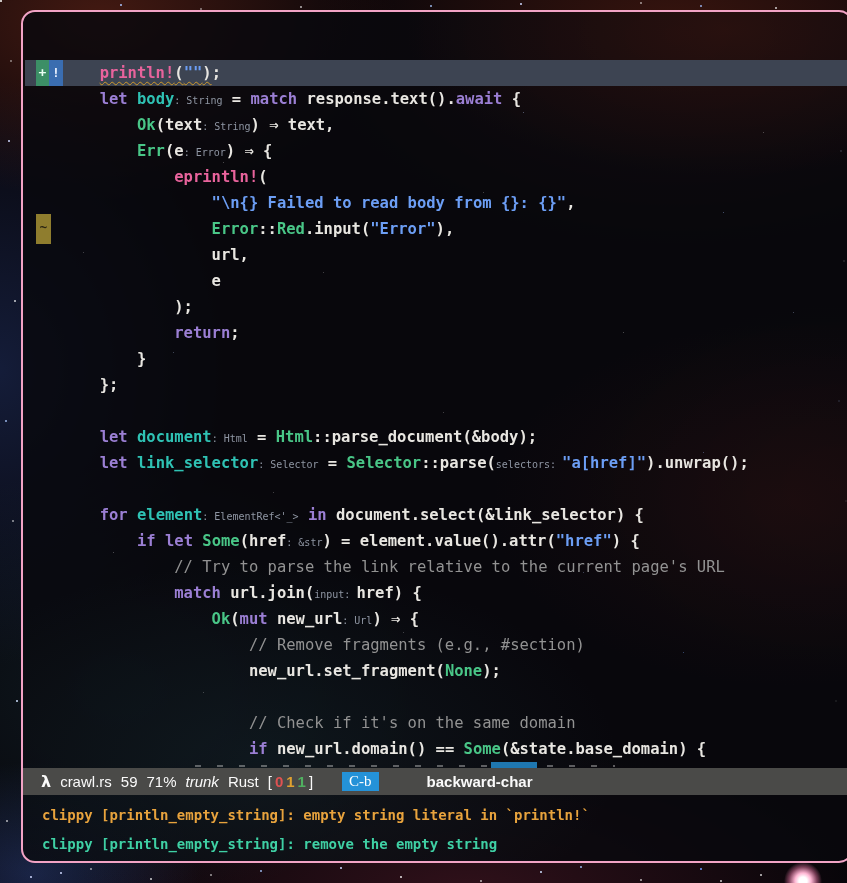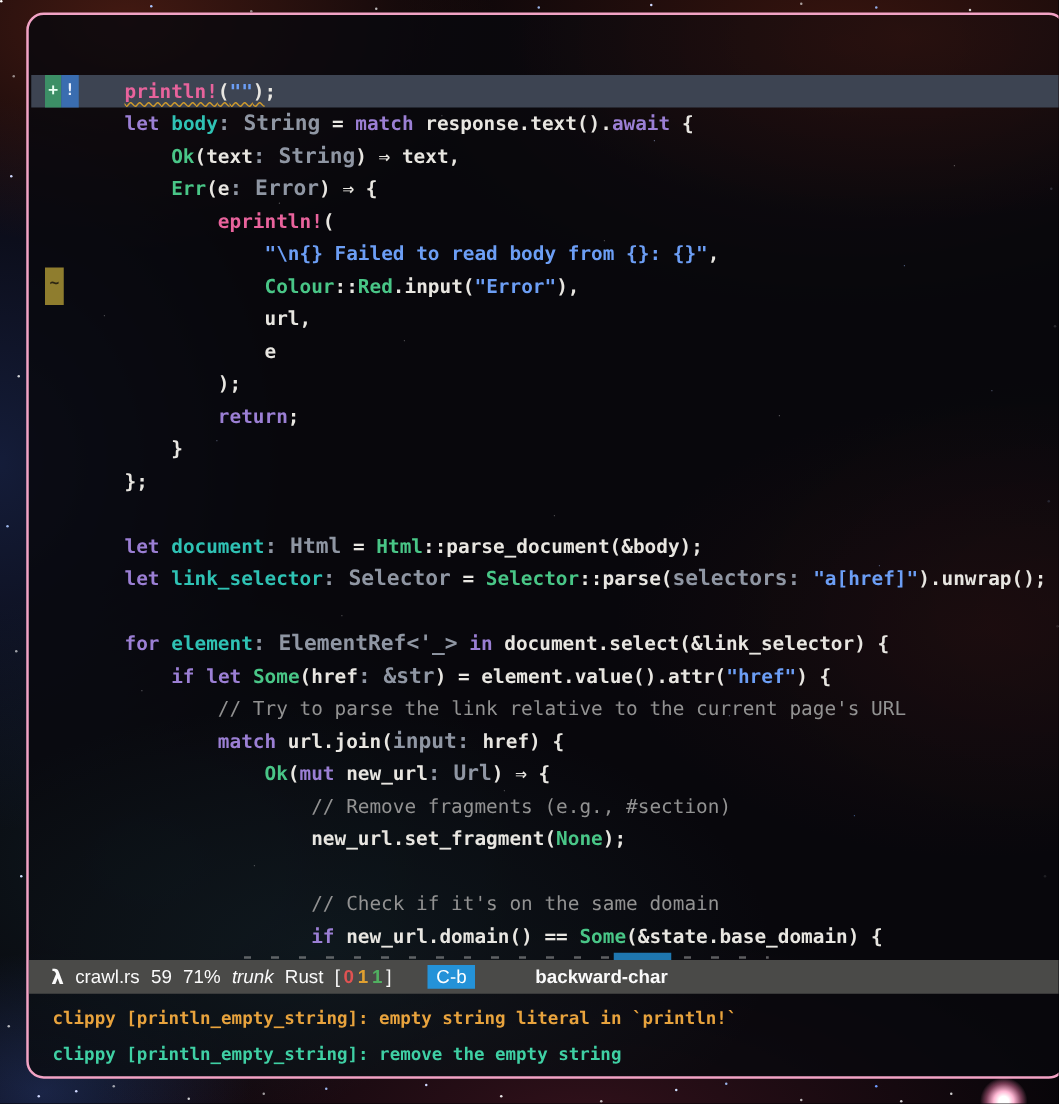--- a/index.html
+++ b/index.html
@@ -45,21 +45,21 @@
       380px 620px rgba(255,255,255,.3),660px 640px rgba(120,170,255,.5),180px 680px rgba(255,255,255,.3),
       740px 120px rgba(255,255,255,.35),770px 300px rgba(190,210,255,.4),60px 240px rgba(255,255,255,.3),
       330px 80px rgba(255,255,255,.3),460px 180px rgba(255,255,255,.3);}
   
   .code{position:absolute;left:2px;top:48px;right:0;font-size:15.5px;font-weight:bold;color:#e8e6e1;}
   .line{height:26px;line-height:26px;white-space:pre;}
   .line.current{background:#3d4452;}
   .tok{vertical-align:baseline;}
   .kw{color:#9b7fd4}.macro{color:#e8639c}.var{color:#2fc2b4}.type{color:#49c687}
   .str{color:#6c9ef5}.txt{color:#e8e6e1}
-  .hint{color:#8f96a3;font-size:17px;font-weight:bold}
+  .hint{color:#8f96a3;font-size:10px;font-weight:normal}
   .com{color:#929292;font-weight:normal}
   .u{text-decoration:underline;text-decoration-style:wavy;text-decoration-color:#cf9a2c;text-decoration-thickness:1px;text-underline-offset:3px;text-align:center;}
   
   .fringe{position:absolute;width:13px;height:26px;line-height:26px;text-align:center;
     font-size:13px;font-weight:bold;z-index:3;}
   .fringe.added{left:13px;background:#3c8f66;color:#eafff3;}
   .fringe.diagnostic{left:26px;width:14px;background:#3a6db0;color:#eaf2ff;}
   .fringe.changed{left:13px;width:15px;height:30px;background:#8f7d2e;color:#2b2513;}
   
   .partial-line{position:absolute;left:2px;right:0;top:750px;height:6px;overflow:hidden;opacity:.8;}
@@ -69,21 +69,21 @@
   
   .statusbar{position:absolute;left:0;right:0;top:756px;height:27px;background:#4a4a48;
     display:flex;align-items:center;padding-left:18px;box-sizing:border-box;
     font-family:"Liberation Sans",sans-serif;font-size:15px;color:#fafafa;}
   .sb-lambda{font-family:"DejaVu Sans",sans-serif;font-weight:bold;font-size:16px;margin-right:9px;}
   .sb-item{margin-right:9px;}
   .sb-branch{font-style:italic;}
   .sb-diag{display:flex;margin-right:26px;}
   .sb-diag span{margin-right:3px;}
   .d-err{color:#e05252;font-weight:bold}.d-warn{color:#e0a030;font-weight:bold}.d-ok{color:#50b060;font-weight:bold}
-  .sb-key{background:#2492d8;color:#fff;padding:1px 7px;margin-right:8px;}
+  .sb-key{background:#2492d8;color:#fff;padding:1px 7px;margin-right:8px;font-family:Liberation Serif, serif;}
   .sb-cmd{font-weight:bold;margin-left:40px;}
   
   .msg{position:absolute;left:19px;font-size:14px;font-weight:bold;white-space:pre;height:26px;line-height:26px;}
   .msg1{top:790px;}.msg2{top:819px;}
 </style>
 </head>
 <body>
 
 <div class="canvas">
   <div class="stars"></div>
@@ -92,21 +92,21 @@
   <div class="window">
     <div class="winstars"></div>
 
     <div class="code" id="code-area">
         <div class="line current" style="padding-left: 74.64px;"><span class="tok macro u">println!</span><span class="tok txt u">(</span><span class="tok str u">""</span><span class="tok txt u">)</span><span class="tok txt">;</span></div>
         <div class="line" style="padding-left: 74.64px;"><span class="tok kw">let</span><span class="tok txt"> </span><span class="tok var">body</span><span class="tok hint">: String</span><span class="tok txt"> = </span><span class="tok kw">match</span><span class="tok txt"> response.text().</span><span class="tok kw">await</span><span class="tok txt"> {</span></div>
         <div class="line" style="padding-left: 111.96px;"><span class="tok type">Ok</span><span class="tok txt">(text</span><span class="tok hint">: String</span><span class="tok txt">) ⇒ text,</span></div>
         <div class="line" style="padding-left: 111.96px;"><span class="tok type">Err</span><span class="tok txt">(e</span><span class="tok hint">: Error</span><span class="tok txt">) ⇒ {</span></div>
         <div class="line" style="padding-left: 149.28px;"><span class="tok macro">eprintln!</span><span class="tok txt">(</span></div>
         <div class="line" style="padding-left: 186.6px;"><span class="tok str">"\n{} Failed to read body from {}: {}"</span><span class="tok txt">,</span></div>
-        <div class="line" style="padding-left: 186.6px;"><span class="tok type">Colour</span><span class="tok txt">::</span><span class="tok type">Red</span><span class="tok txt">.input(</span><span class="tok str">"Error"</span><span class="tok txt">),</span></div>
+        <div class="line" style="padding-left: 186.6px;"><span class="tok type">Error</span><span class="tok txt">::</span><span class="tok type">Red</span><span class="tok txt">.input(</span><span class="tok str">"Error"</span><span class="tok txt">),</span></div>
         <div class="line" style="padding-left: 186.6px;"><span class="tok txt">url,</span></div>
         <div class="line" style="padding-left: 186.6px;"><span class="tok txt">e</span></div>
         <div class="line" style="padding-left: 149.28px;"><span class="tok txt">);</span></div>
         <div class="line" style="padding-left: 149.28px;"><span class="tok kw">return</span><span class="tok txt">;</span></div>
         <div class="line" style="padding-left: 111.96px;"><span class="tok txt">}</span></div>
         <div class="line" style="padding-left: 74.64px;"><span class="tok txt">};</span></div>
         <div class="line" style="padding-left: 0px;"></div>
         <div class="line" style="padding-left: 74.64px;"><span class="tok kw">let</span><span class="tok txt"> </span><span class="tok var">document</span><span class="tok hint">: Html</span><span class="tok txt"> = </span><span class="tok type">Html</span><span class="tok txt">::parse_document(&amp;body);</span></div>
         <div class="line" style="padding-left: 74.64px;"><span class="tok kw">let</span><span class="tok txt"> </span><span class="tok var">link_selector</span><span class="tok hint">: Selector</span><span class="tok txt"> = </span><span class="tok type">Selector</span><span class="tok txt">::parse(</span><span class="tok hint">selectors: </span><span class="tok str">"a[href]"</span><span class="tok txt">).unwrap();</span></div>
         <div class="line" style="padding-left: 0px;"></div>

